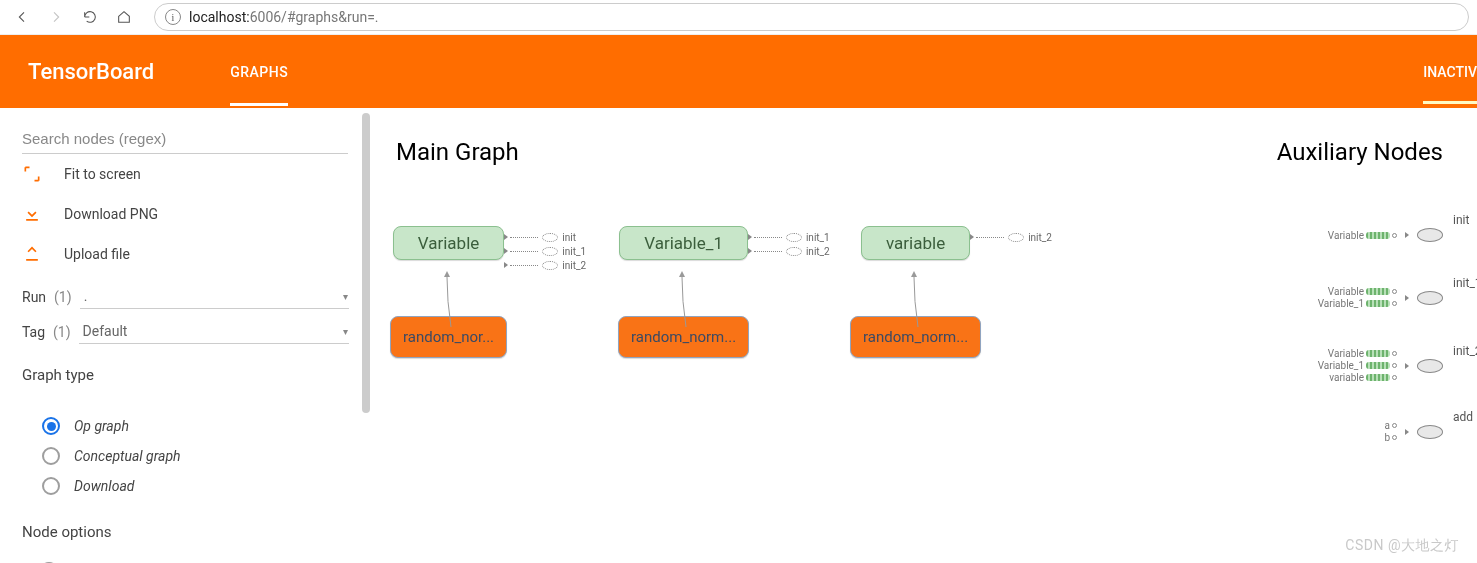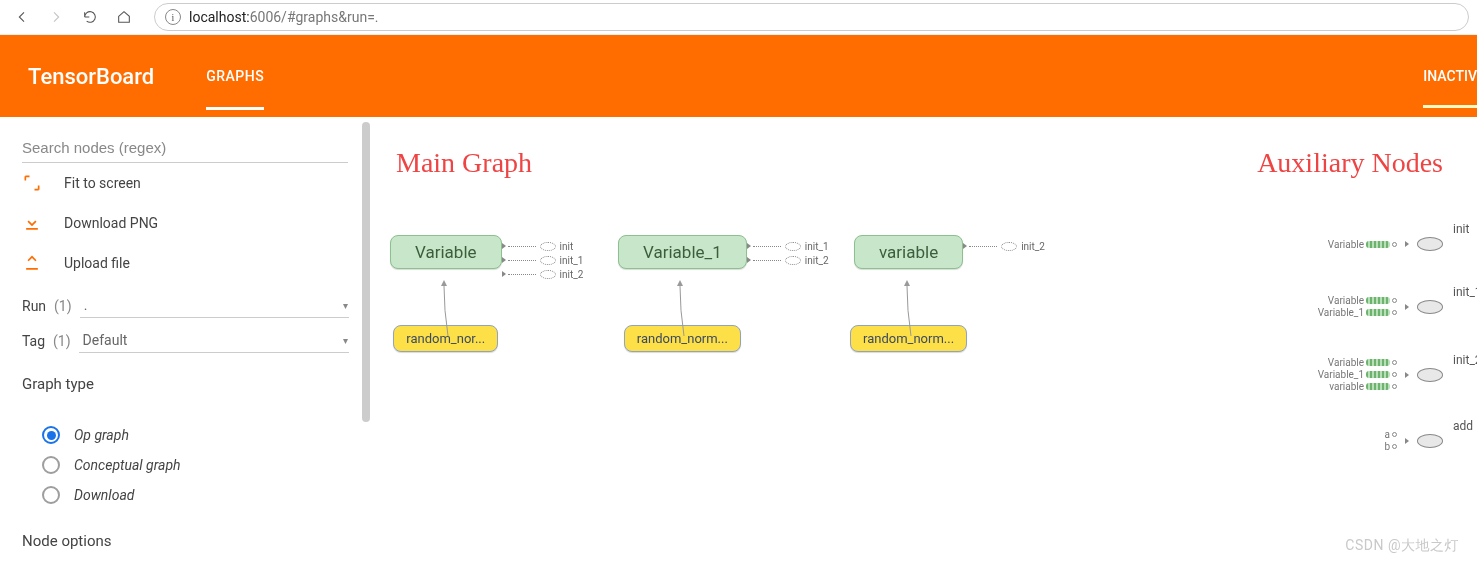--- a/index.html
+++ b/index.html
@@ -8,21 +8,21 @@
   
   .chrome { height:35px; display:flex; align-items:center; padding:0 8px; gap:6px; border-bottom:1px solid #eee; }
   .chrome .nav-btn { width:28px; height:28px; display:flex; align-items:center; justify-content:center; color:#555; border-radius:50%; }
   .chrome .nav-btn svg { width:16px; height:16px; stroke:#555; fill:none; stroke-width:1.6; }
   .addr { flex:1; display:flex; align-items:center; height:28px; border:1px solid #ccc; border-radius:14px; padding:0 10px; margin-left:10px; gap:8px; color:#555; }
   .addr .secure { width:16px; height:16px; border:1px solid #888; border-radius:50%; display:flex; align-items:center; justify-content:center; font-size:10px; font-family:serif; }
   .addr .url { color:#777; }
   .addr .host { color:#222; }
 
   
-  .tb-head { height:82px; background:#FF6D00; color:#fff; display:flex; align-items:center; padding:0 28px; position:relative; }
+  .tb-head { height:73px; background:#FF6D00; color:#fff; display:flex; align-items:center; padding:0 28px; position:relative;gap:24px; }
   .tb-logo { font-size:22px; font-weight:500; }
   .tb-tab { margin-left:52px; font-size:14px; font-weight:500; letter-spacing:.5px; height:68px; display:flex; align-items:center; position:relative; }
   .tb-tab::after { content:""; position:absolute; bottom:0; left:0; right:0; height:3px; background:#fff; }
   .tb-right { position:absolute; right:0; top:0; bottom:0; display:flex; align-items:center; font-weight:500; color:#fff; }
   .tb-right span { border-bottom:3px solid #fef9c3; padding:24px 0 21px 0; }
 
   
   .main { display:flex; height:calc(100% - 35px - 68px); }
   .sidebar { width:370px; padding:16px 22px; position:relative; overflow:hidden; }
   .scrollbar-fake { position:absolute; right:0; top:5px; width:8px; height:300px; background:#ccc; border-radius:4px; }
@@ -46,27 +46,27 @@
   .radio .circ { width:18px; height:18px; border:2px solid #9e9e9e; border-radius:50%; display:flex; align-items:center; justify-content:center; }
   .radio.sel .circ { border-color:#1a73e8; }
   .radio.sel .dot { width:9px; height:9px; background:#1a73e8; border-radius:50%; }
 
   .toggle-row { display:flex; align-items:center; gap:14px; margin-top:22px; padding-left:20px; }
   .track { width:32px; height:14px; background:#bdbdbd; border-radius:8px; position:relative; }
   .thumb { width:18px; height:18px; border-radius:50%; background:#9e9e9e; position:absolute; top:-2px; left:-2px; box-shadow:0 1px 2px rgba(0,0,0,.3); }
 
   
   .canvas { flex:1; position:relative; background:#fff; }
-  .canvas-title { position:absolute; top:30px; font-size:28px; color:#ef4444;font-family:Liberation Serif, serif; }
+  .canvas-title { position:absolute; top:30px; font-size:24px; color:#000000; }
   .mg { left:26px; }
   .an { right:34px; }
 
   .cluster { position:absolute; display:flex; flex-direction:column; align-items:center; }
   .varnode { background:#c8e6c9; border:1px solid #8bc08f; color:#3b5e3c; border-radius:8px; padding:6px 24px; font-size:17px; box-shadow:0 1px 1px rgba(0,0,0,.15); }
-  .opnode { background:#fde047; border:1px solid #90a4c0; color:#3c4a63; border-radius:8px; padding:5px 12px; font-size:13px; margin-top:56px; box-shadow:0 1px 1px rgba(0,0,0,.15); }
+  .opnode { background:#f97316; border:1px solid #90a4c0; color:#3c4a63; border-radius:8px; padding:11px 12px; font-size:15px; margin-top:56px; box-shadow:0 1px 1px rgba(0,0,0,.15); }
   .arrow { position:absolute; top:45px; left:50%; transform:translateX(-50%); }
   .arrow svg { width:20px; height:56px; }
 
   .outs { position:absolute; left:100%; top:4px; font-size:10px; color:#666; }
   .outs .orow { display:flex; align-items:center; gap:2px; height:14px; }
   .outs .dash { width:28px; border-top:1px dotted #888; position:relative; }
   .outs .tri { width:0; height:0; border-top:3px solid transparent; border-bottom:3px solid transparent; border-left:4px solid #888; }
   .outs .ell { width:16px; height:9px; border:1px dotted #888; border-radius:50%; margin:0 2px; }
 
   

